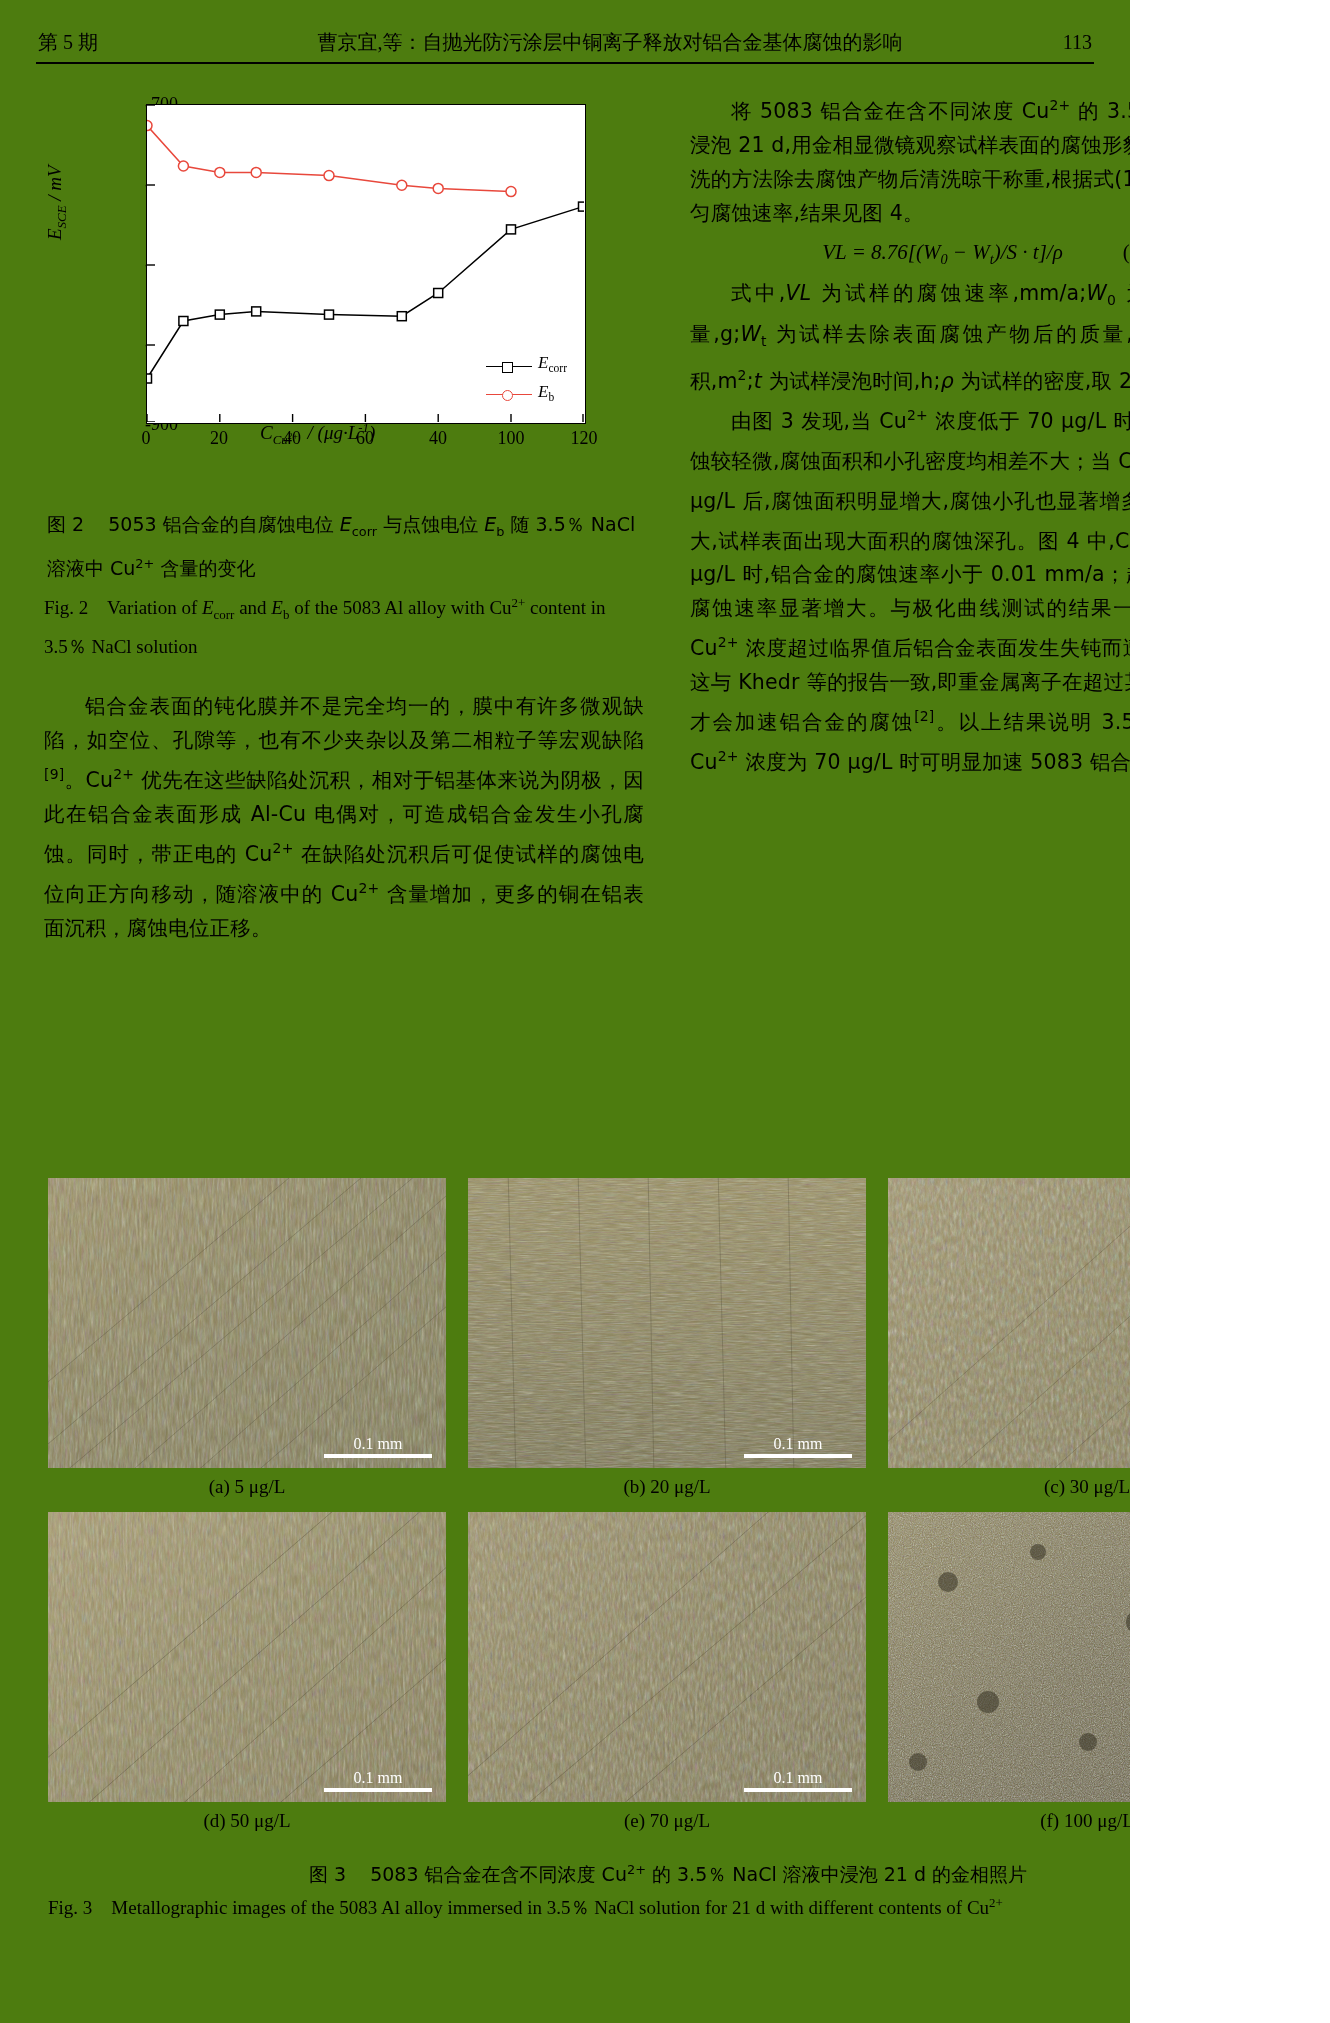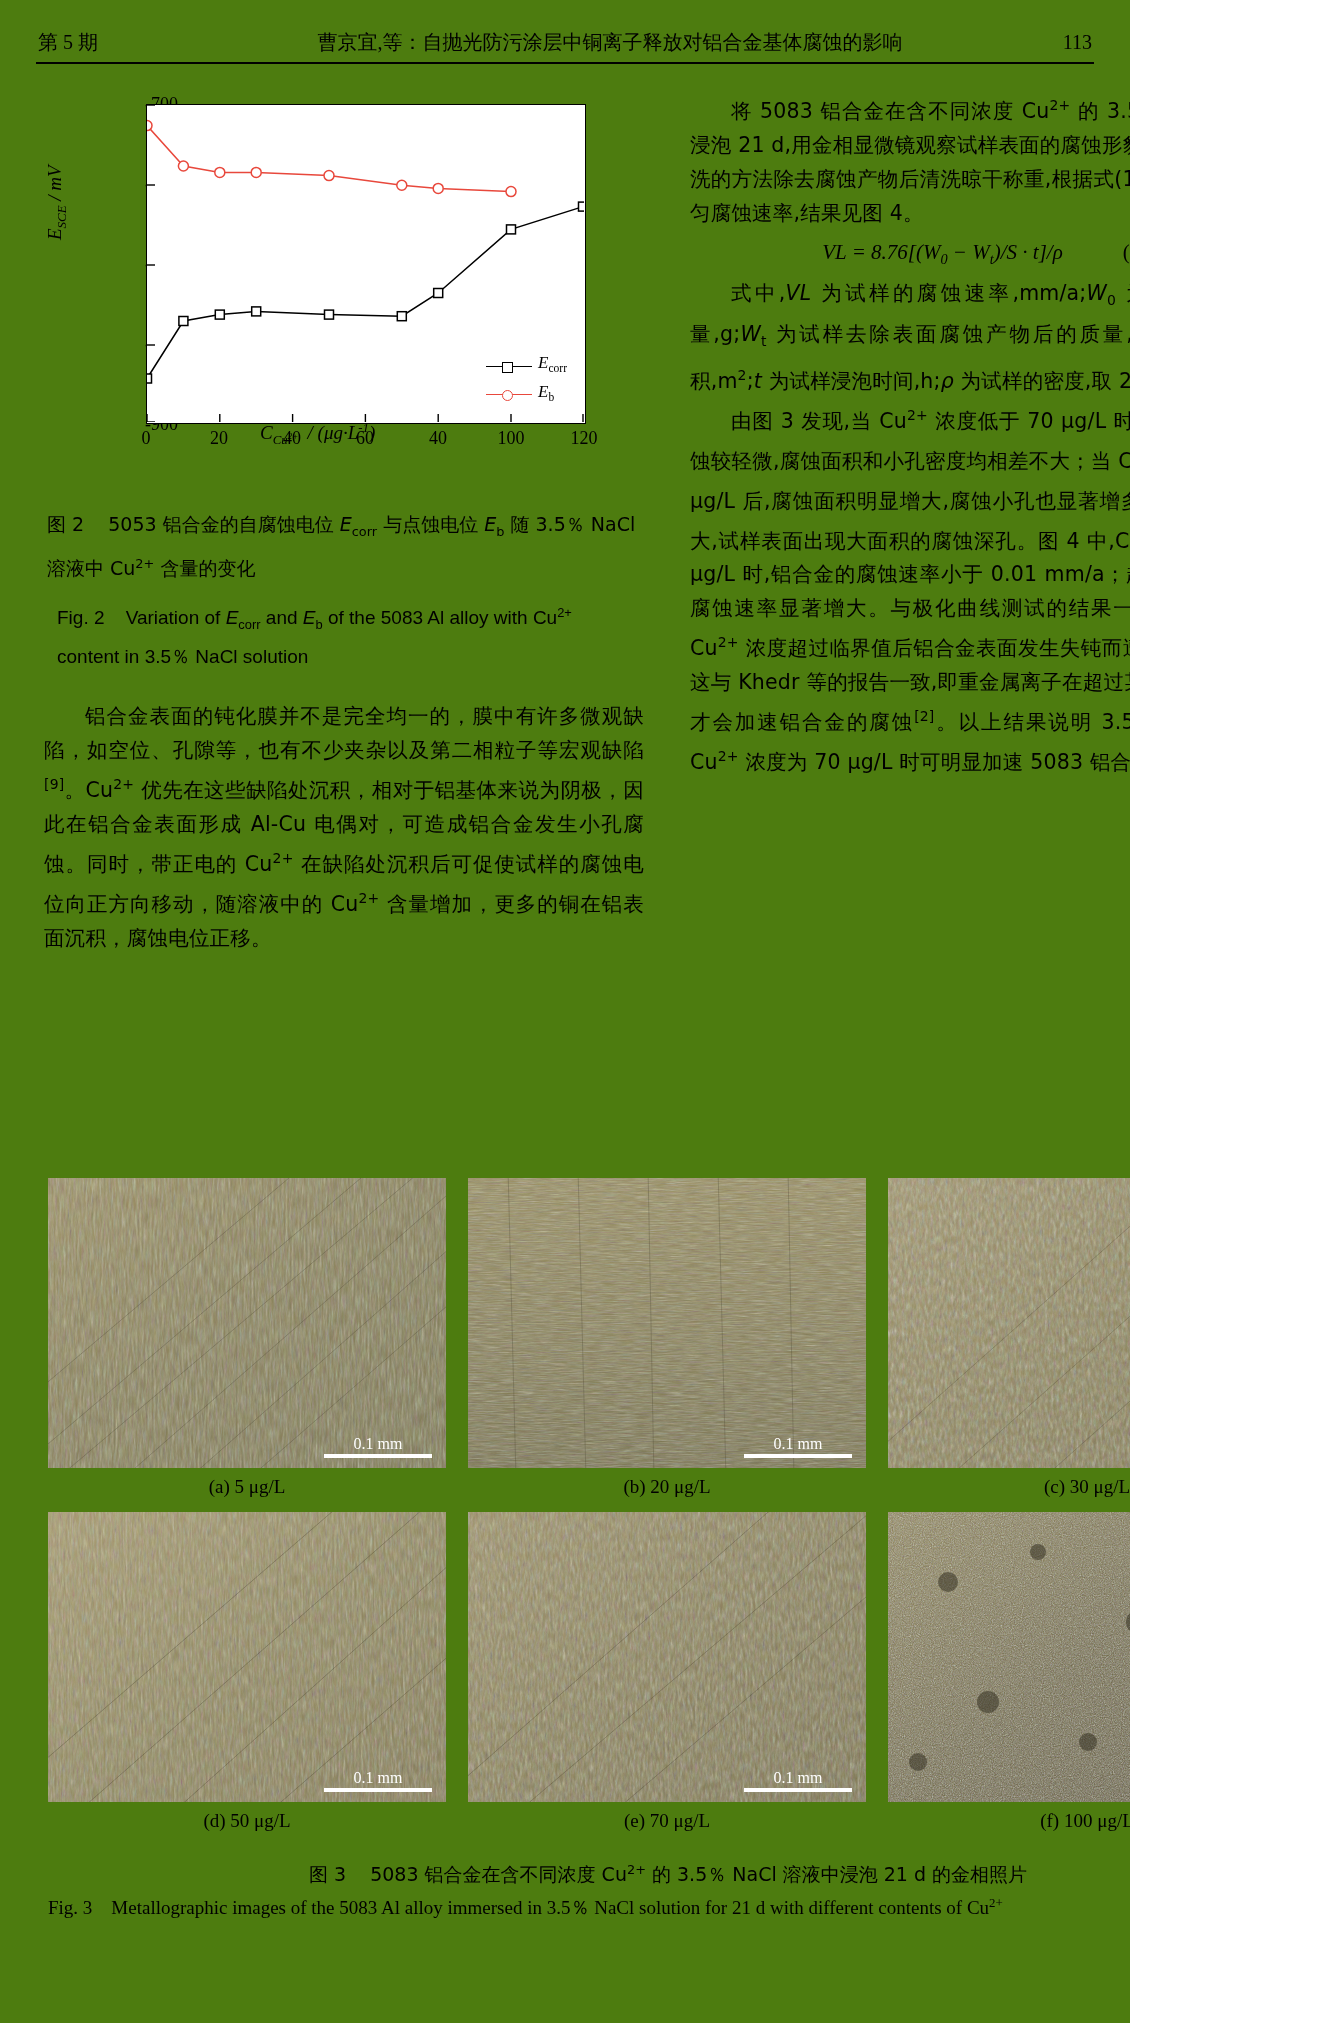--- a/index.html
+++ b/index.html
@@ -59,24 +59,24 @@
     text-indent: 2em;
     letter-spacing: 0.2px;
   }
   .figcap {
     font-family: "DejaVu Sans", sans-serif;
     font-size: 19px;
     line-height: 32px;
     margin: 3px;
   }
   .figcap-en {
-    font-family: Liberation Sans, sans-serif;
+    font-family: Liberation Serif, serif;
     font-size: 19px;
     line-height: 32px;
-    margin: 13px;
+    margin: 0;
   }
   .eq {
     font-family: "Liberation Serif", serif;
     font-size: 21px;
     text-align: center;
     margin: 10px 0 8px 0;
     font-style: italic;
   }
   .eq .num { font-style: normal; margin-left: 60px; }
   sup, sub { font-size: 0.68em; }

